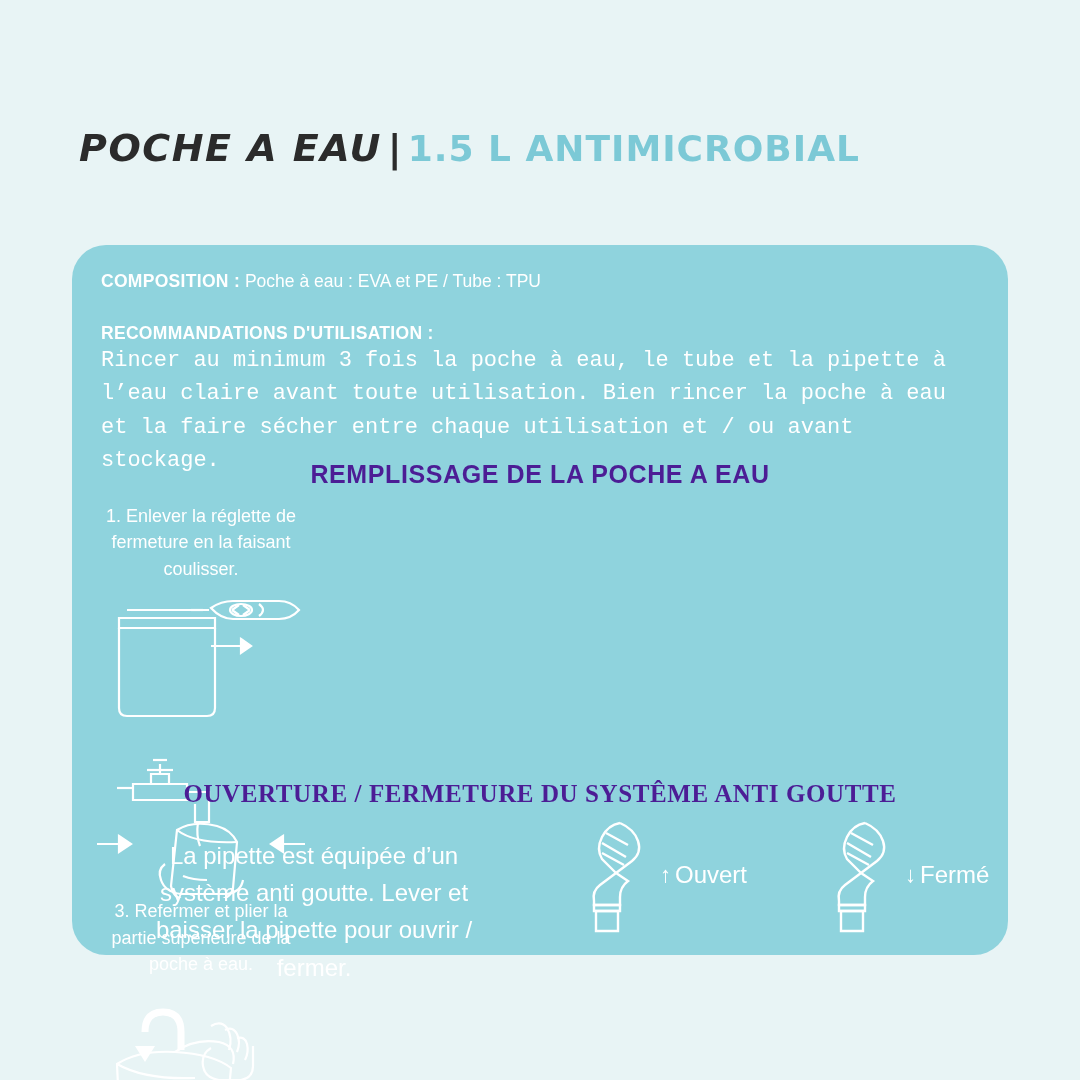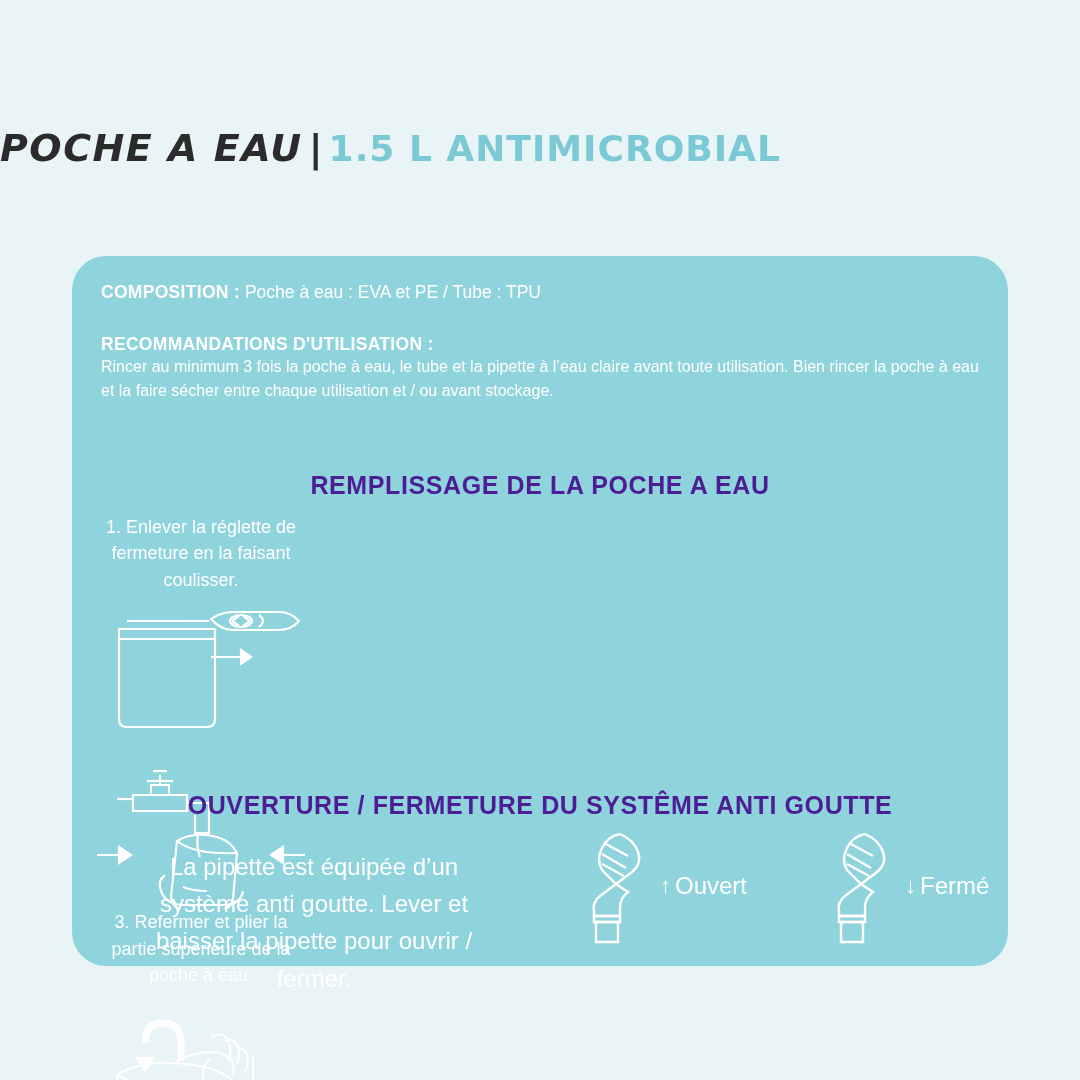--- a/index.html
+++ b/index.html
@@ -19,21 +19,21 @@
     height: 1080px;
     box-sizing: border-box;
   }
 
   
   .header {
     position: absolute;
     top: 126px;
     left: 0;
     width: 860px;
-    text-align: left;
+    text-align: right;
     white-space: nowrap;
   }
   .header .title-dark {
     font-family: "DejaVu Sans", sans-serif;
     font-weight: bold;
     font-style: italic;
     font-size: 38px;
     letter-spacing: 1.5px;
     color: #2b2b2b;
     vertical-align: middle;
@@ -51,21 +51,21 @@
     font-weight: bold;
     font-size: 36px;
     letter-spacing: 1px;
     color: #7cc9d6;
     vertical-align: middle;
   }
 
   
   .card {
     position: absolute;
-    top: 256px;
+    top: 245px;
     left: 72px;
     width: 936px;
     height: 710px;
     background: #8fd3dd;
     border-radius: 34px;
     color: #ffffff;
     box-sizing: border-box;
   }
 
   .compo {
@@ -89,35 +89,36 @@
     left: 29px;
     width: 878px;
   }
   .reco .lbl {
     font-weight: bold;
     font-size: 17.5px;
     letter-spacing: 0.3px;
     display: block;
   }
   .reco .body {
-    font-size: 16px;
+    font-size: 22px;
     line-height: 1.52;
+    font-family: Liberation Mono, monospace;
   }
 
   .section-title {
     position: absolute;
     width: 936px;
     left: 0;
     text-align: center;
     font-weight: bold;
     letter-spacing: 0.6px;
     color: #4c1d95;
   }
   #fill-title { top: 215px; font-size: 25px; }
-  #valve-title { top: 535px; font-size: 25px; }
+  #valve-title { top: 535px; font-size: 25px; font-family: Liberation Serif, serif; }
 
   
   .steps {
     position: absolute;
     top: 258px;
     left: 18px;
     width: 900px;
     display: flex;
     justify-content: space-between;
     flex-direction: column;

